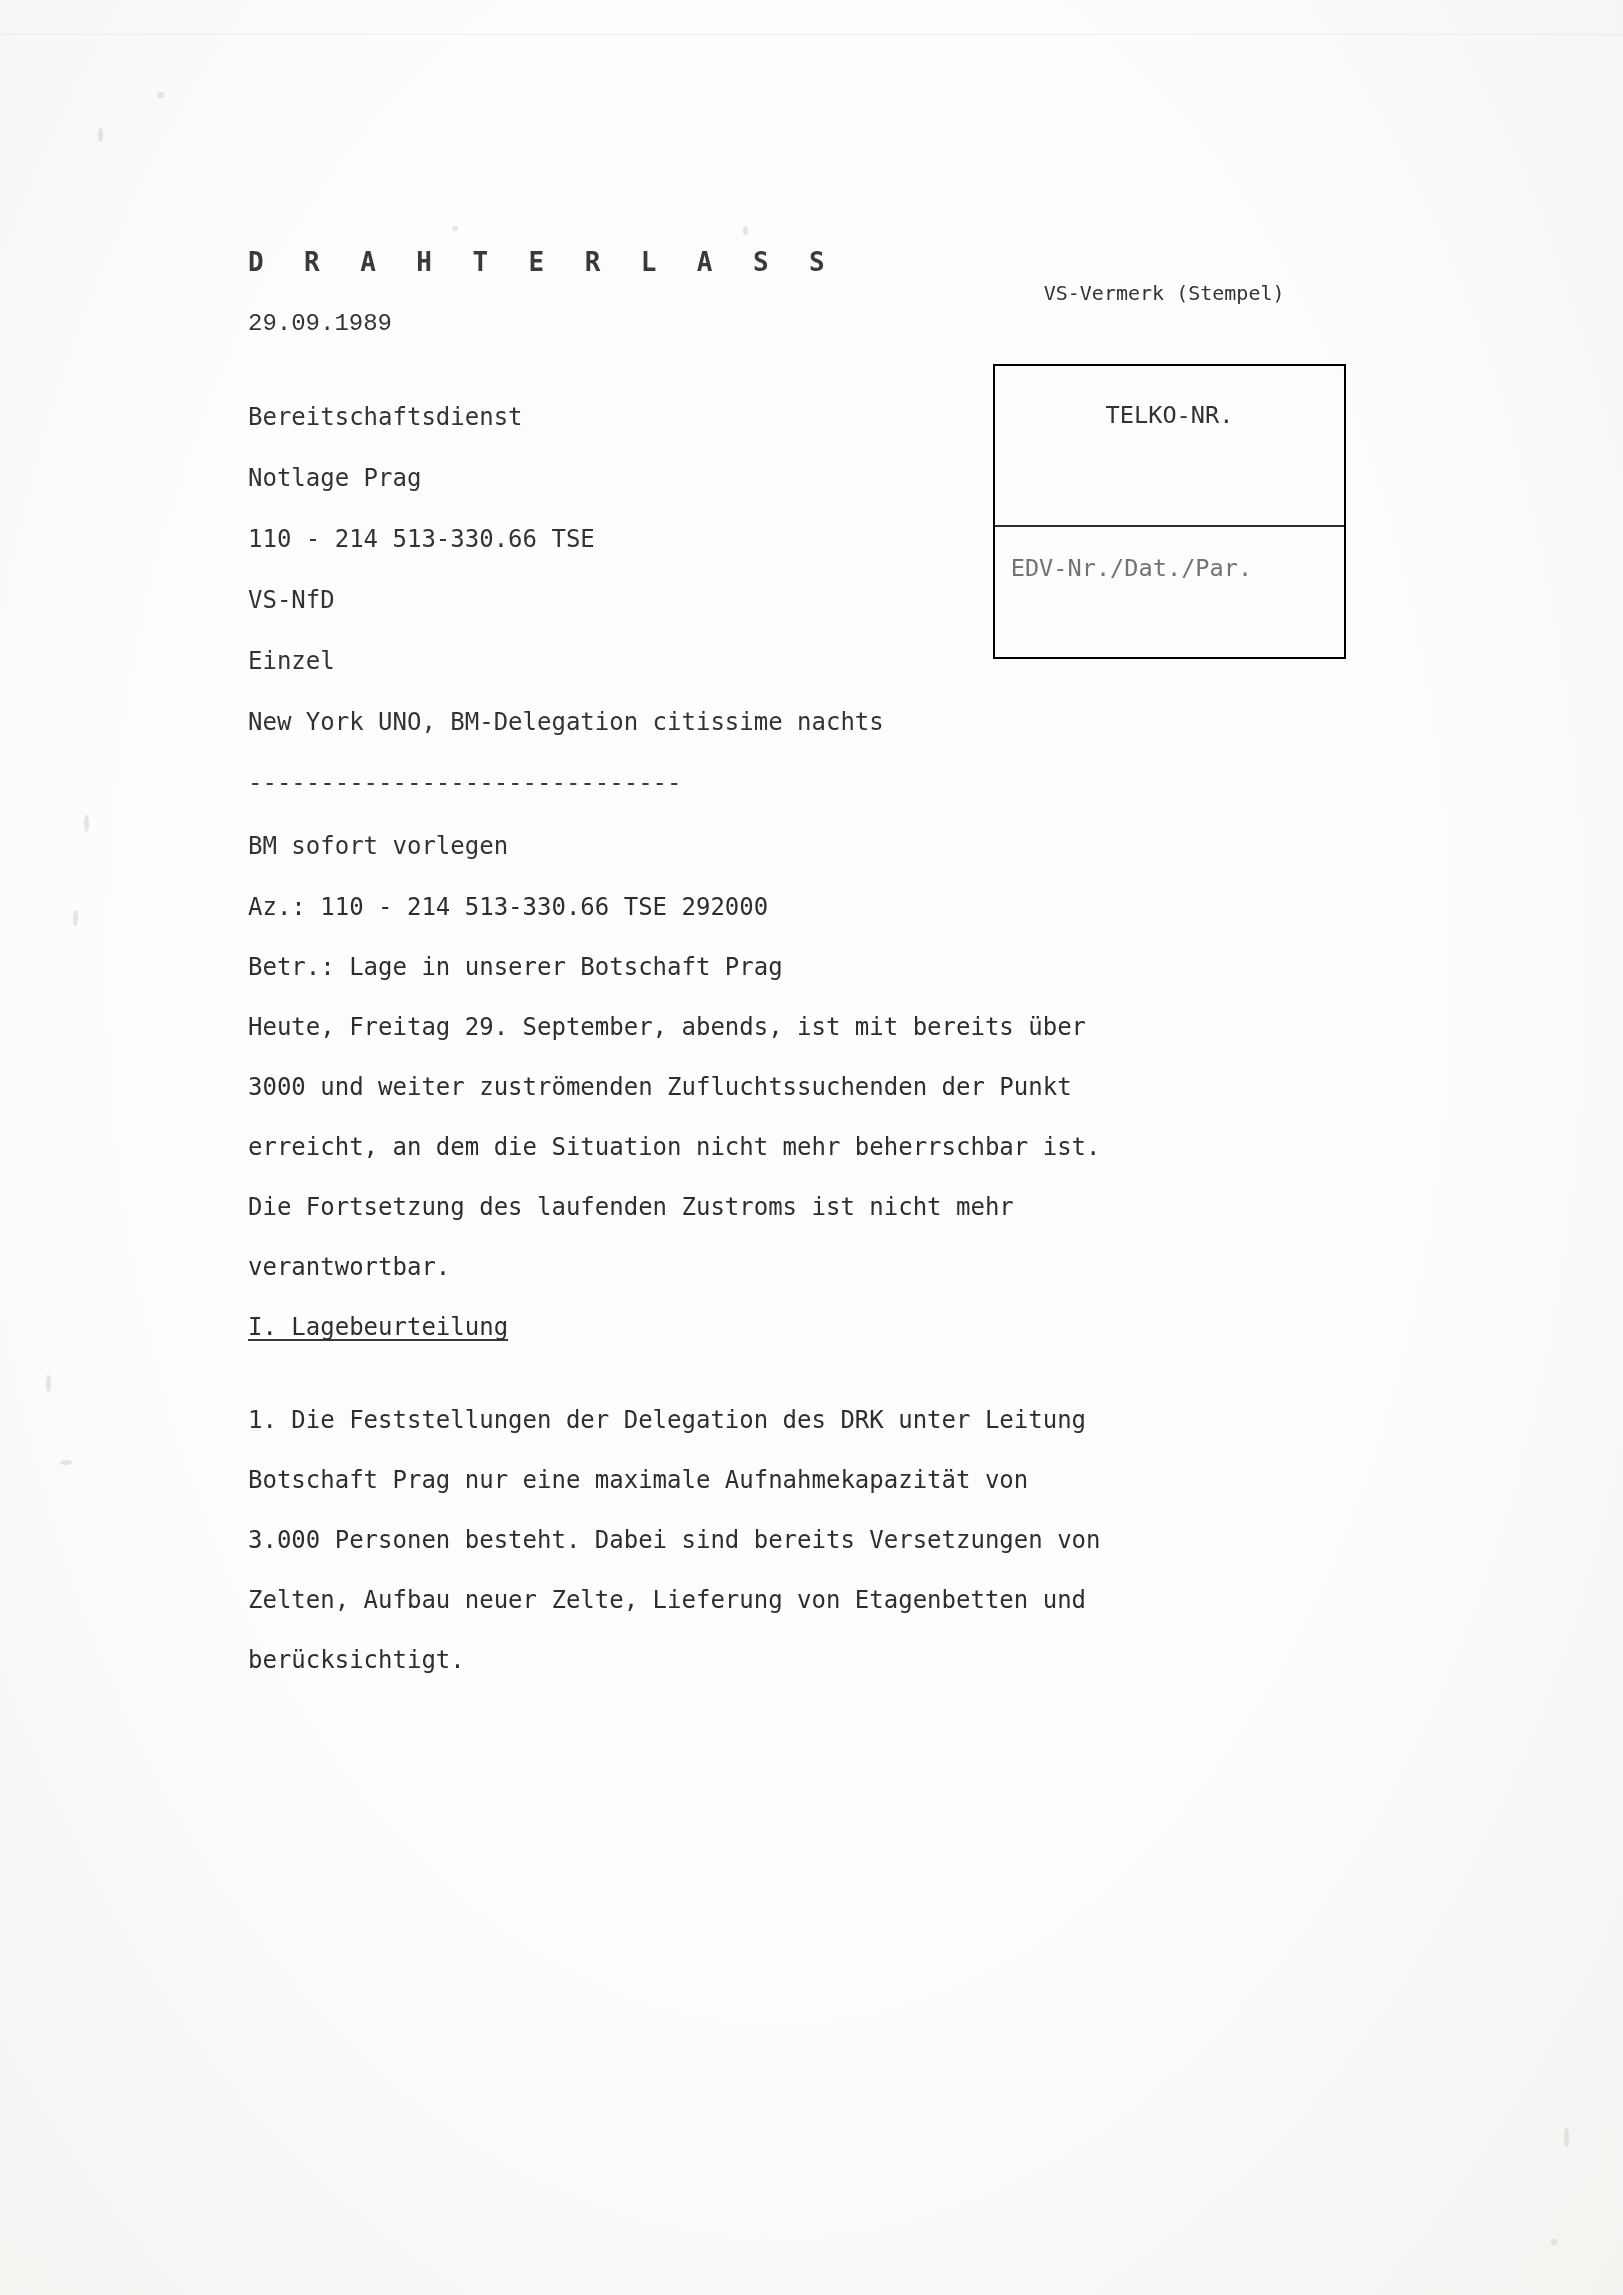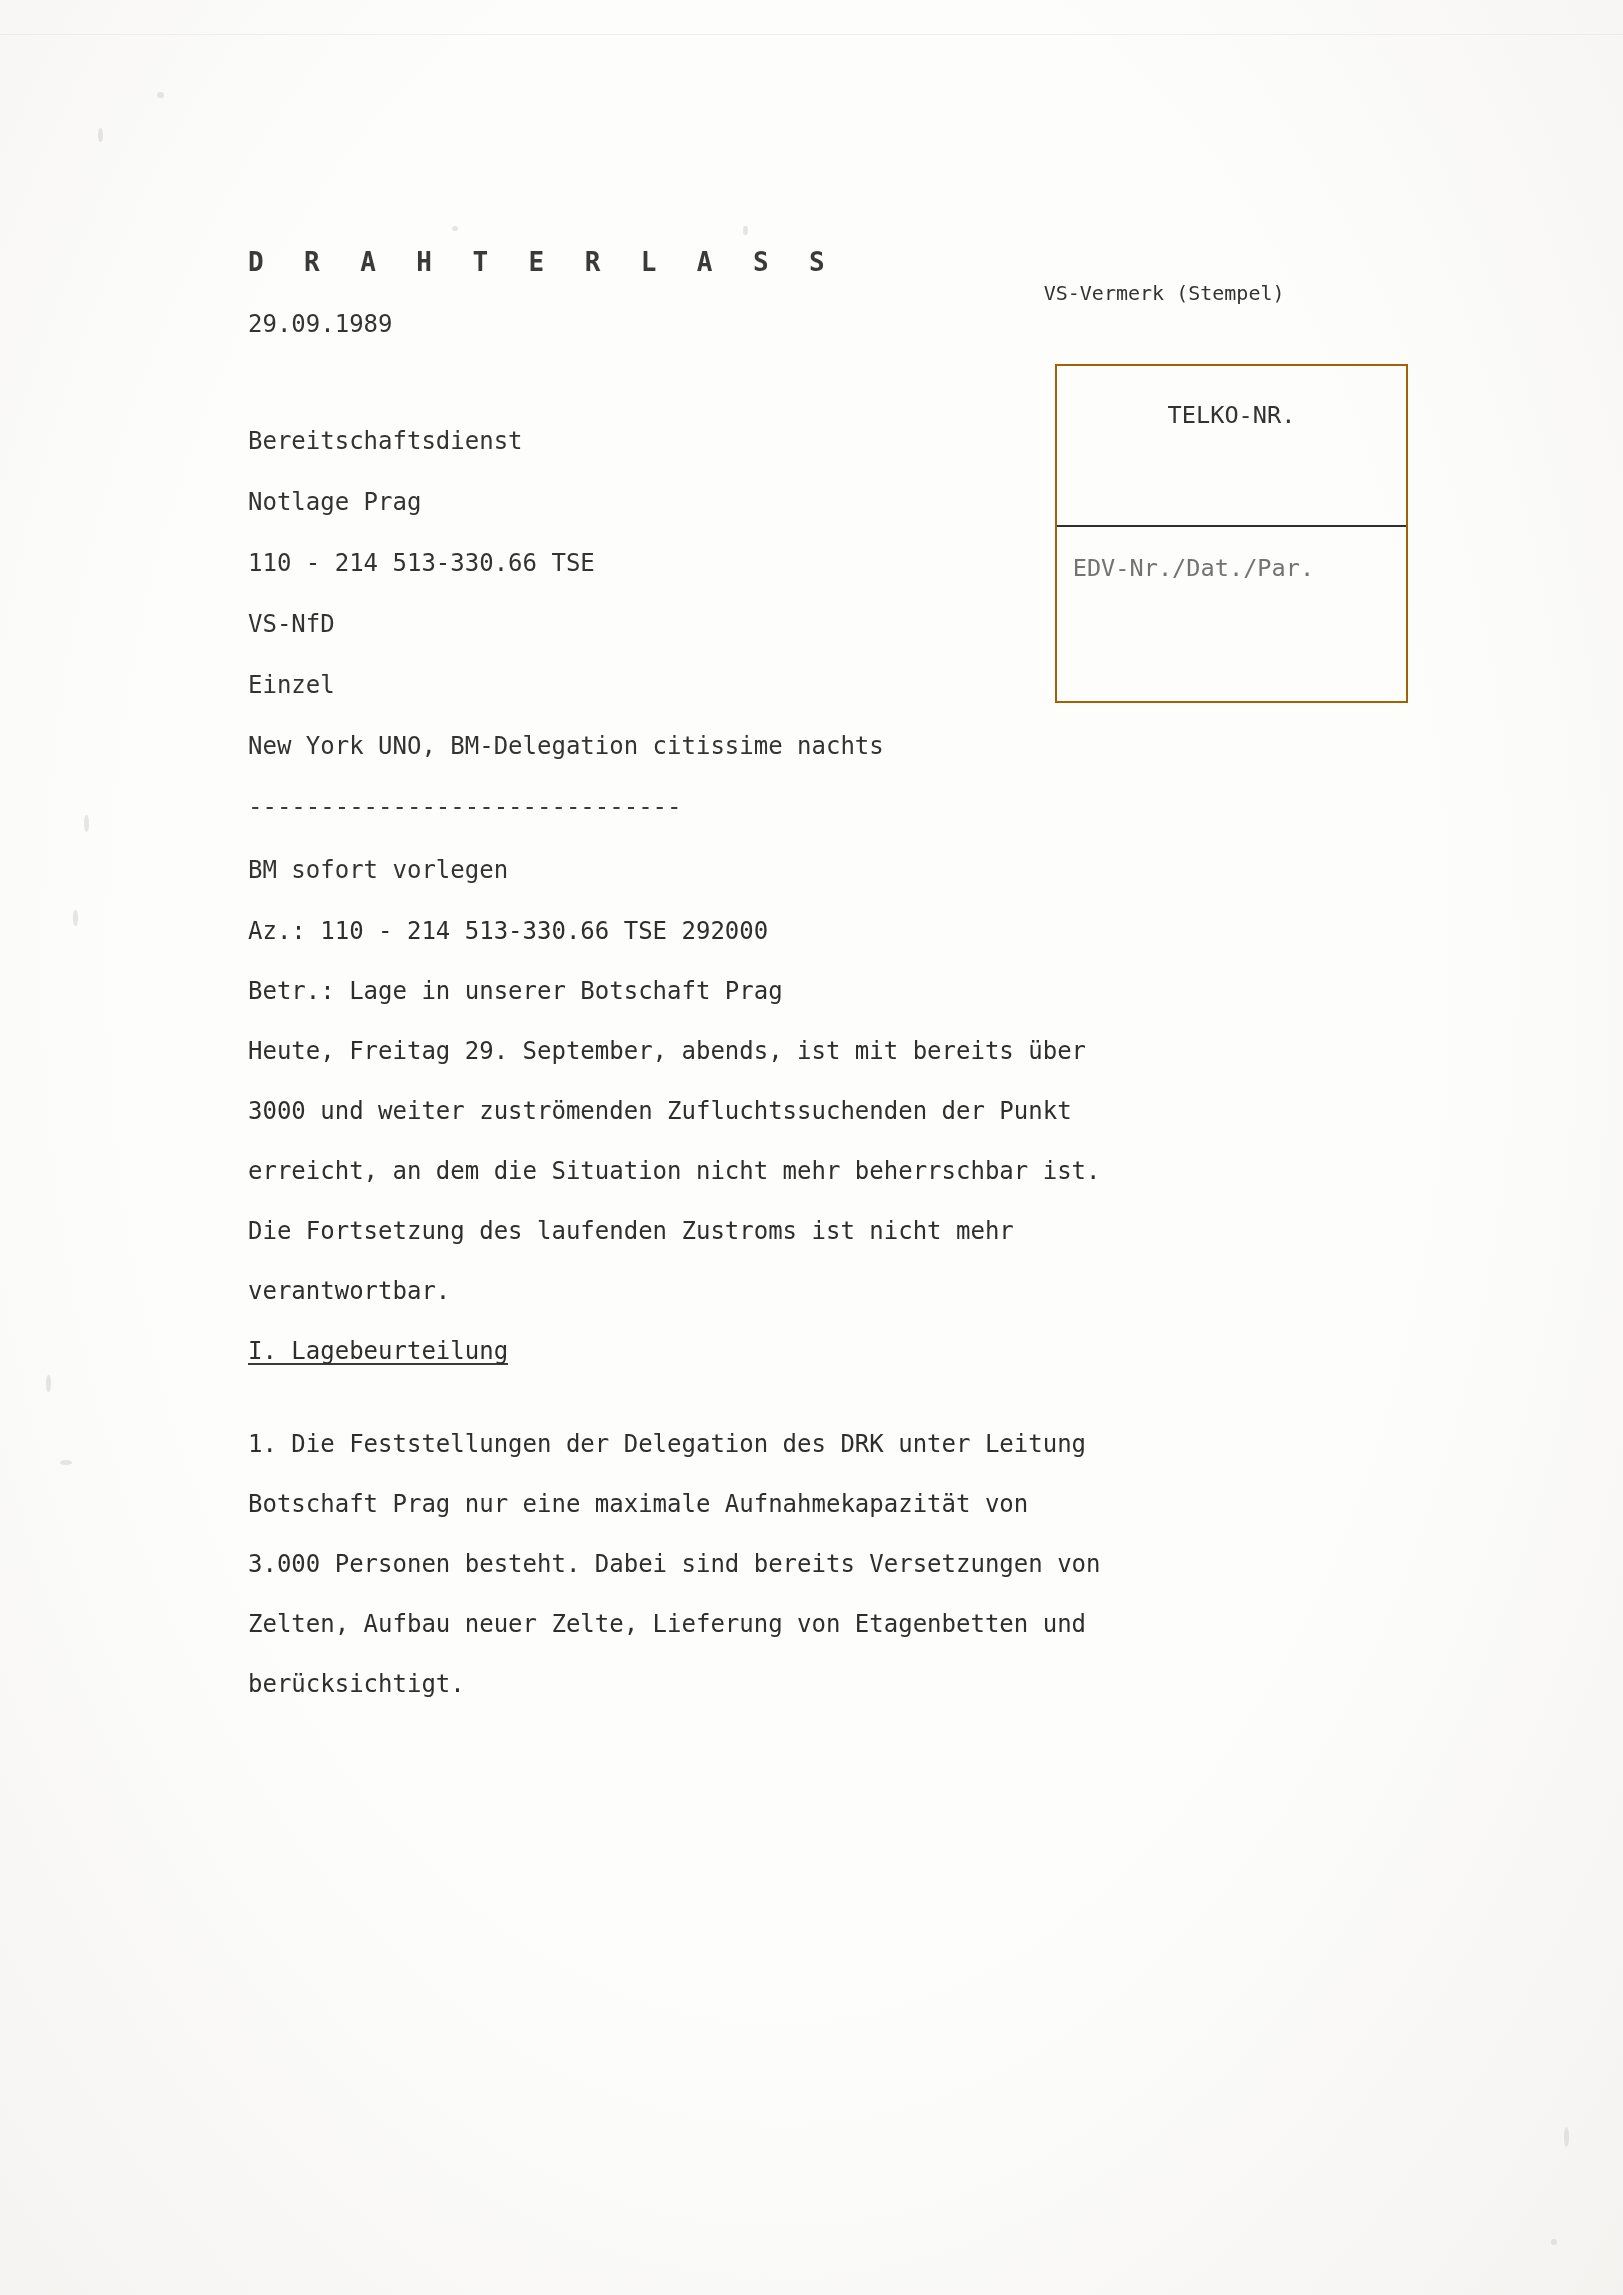--- a/index.html
+++ b/index.html
@@ -54,21 +54,21 @@
     white-space: pre;
   }
 
   .hdr-line {
     font-size: 24px;
     line-height: 1;
     margin: 0 0 37px 0;
     color: #333333;
     white-space: pre;
   }
-  .hdr-line.gap-lg { margin-bottom: 65px; }
+  .hdr-line.gap-lg { margin-bottom: 41px; font-family: Liberation Mono, monospace; }
 
   .sep-line {
     font-size: 24px;
     line-height: 1;
     margin: 2.6px 0 39px 0;
     color: #3b3b3b;
     white-space: pre;
     letter-spacing: 0px;
   }
 
@@ -101,25 +101,25 @@
   }
   .stamp-caption {
     font-size: 20px;
     line-height: 1;
     color: #333333;
     white-space: pre;
     margin: 0 0 0 15.7px;
   }
   .stamp-box {
     position: absolute;
-    left: 1055px;
+    left: 993px;
     top: 364px;
     width: 353px;
-    height: 339px;
-    border: 2px solid #a16207;
+    height: 295px;
+    border: 2px solid #000000;
     box-sizing: border-box;
   }
   .stamp-box-top {
     position: relative;
     height: 161px;
     border-bottom: 2px solid #2f2f2f;
     box-sizing: border-box;
   }
   .stamp-box-bottom {
     position: relative;

